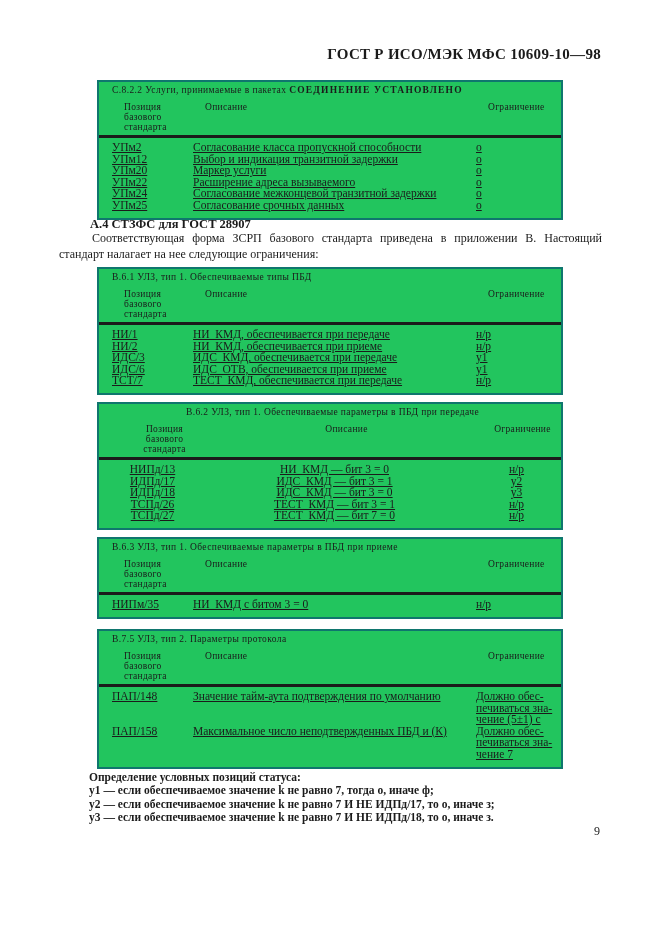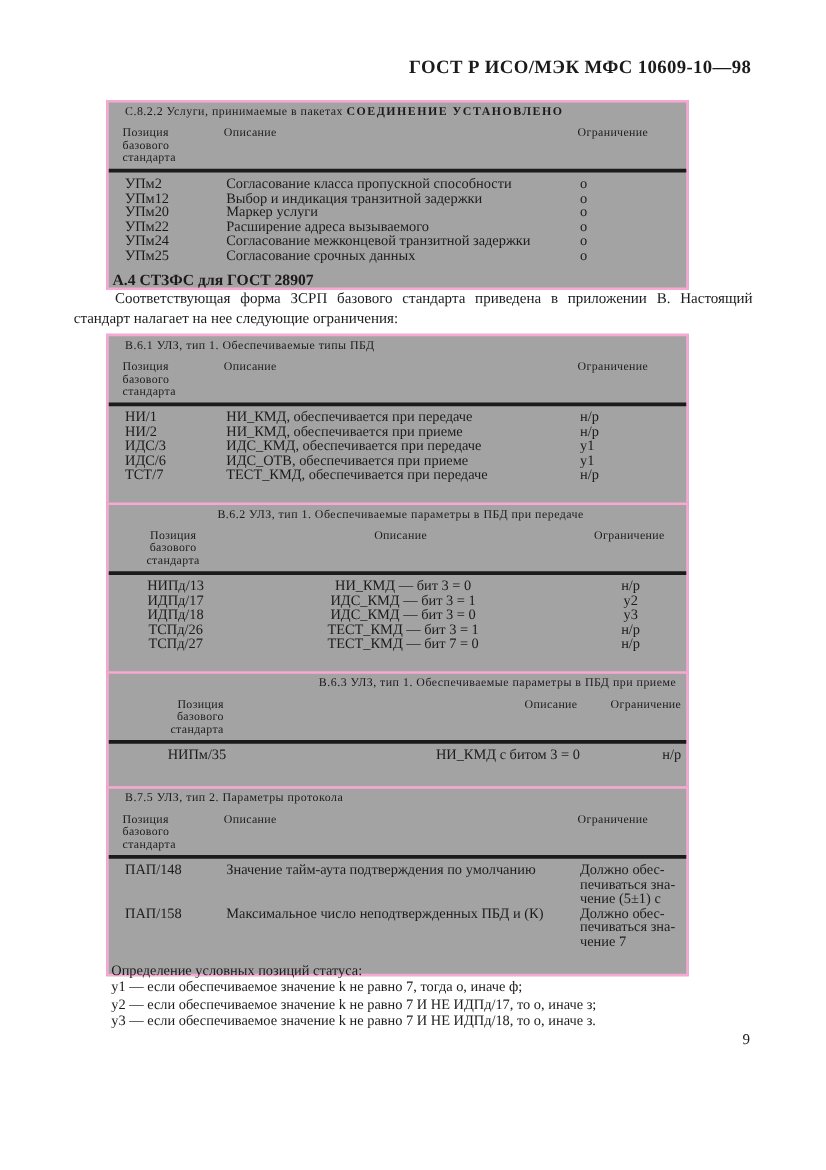--- a/index.html
+++ b/index.html
@@ -10,52 +10,52 @@
     color:#1b1b1b;
     font-family:"Liberation Serif","DejaVu Serif",serif;
     overflow:hidden;
   }
   .doc-header {
     position:absolute; top:46px; left:200px; right:60px;
     text-align:right; font-weight:bold; font-size:15px; letter-spacing:0.3px;
     white-space:nowrap;
   }
   .gtable {
-    position:absolute; left:85px; width:466px;
-    border:2px solid #f9a8d4; background:#a3a3a3;
+    position:absolute; left:97px; width:466px;
+    border:2px solid #0f766e; background:#22c55e;
   }
   .gtitle {
     padding:3px 8px 0 13px;
     font-size:9.5px; line-height:11px; letter-spacing:0.4px;
     white-space:nowrap;
   }
   .gtitle .title-emph { font-weight:bold; letter-spacing:1.2px; }
   .ghead {
     display:grid; grid-template-columns:81px 283px 1fr;
-    padding:6px 4px 3px 11px;
+    padding:6px 4px 3px 25px;
     font-size:9.5px; line-height:10px; letter-spacing:0.3px;
   }
   .hcell { white-space:pre-line; }
-  .grows { border-top:3px solid #1b1b1b; padding:4px 4px 18px 13px; }
+  .grows { border-top:3px solid #1b1b1b; padding:4px 4px 6px 13px;text-decoration:underline; }
   .grow {
     display:grid; grid-template-columns:81px 283px 1fr;
     font-size:11.5px; line-height:11.6px;
   }
   .cell.limit, .cell.desc { white-space:pre-line; }
   .section-heading {
     position:absolute; left:90px; top:217px;
     font-weight:bold; font-size:12.5px; white-space:nowrap;
   }
   .section-paragraph {
     position:absolute; left:59px; top:231px; width:543px;
     font-size:12px; line-height:15.5px; text-align:justify; text-indent:33px;
   }
   .notes {
     position:absolute; left:89px; top:771px; width:480px;
-    font-size:11.5px; line-height:13.3px;
+    font-size:11.5px; line-height:13.3px;font-weight:bold;
   }
   .page-number {
     position:absolute; top:824px; right:61px;
     font-size:12px; text-align:right;
   }
 </style>
 </head>
 <body>
 
 <div class="doc-header">ГОСТ Р ИСО/МЭК МФС 10609-10—98</div>
@@ -184,21 +184,21 @@
       <div class="cell limit">н/р</div>
     </div>
       <div class="grow">
       <div class="cell pos">ТСПд/27</div>
       <div class="cell desc">ТЕСТ_КМД — бит 7 = 0</div>
       <div class="cell limit">н/р</div>
     </div>
     </div>
 </div>
 
-<div class="gtable" style="top:537px;text-align:right;">
+<div class="gtable" style="top:537px;">
   <div class="gtitle">
     <span>В.6.3 УЛЗ, тип 1. Обеспечиваемые параметры в ПБД при приеме</span><span class="title-emph"></span>
   </div>
   <div class="ghead">
     <div class="hcell">Позиция
 базового
 стандарта</div>
     <div class="hcell">Описание</div>
     <div class="hcell">Ограничение</div>
   </div>

